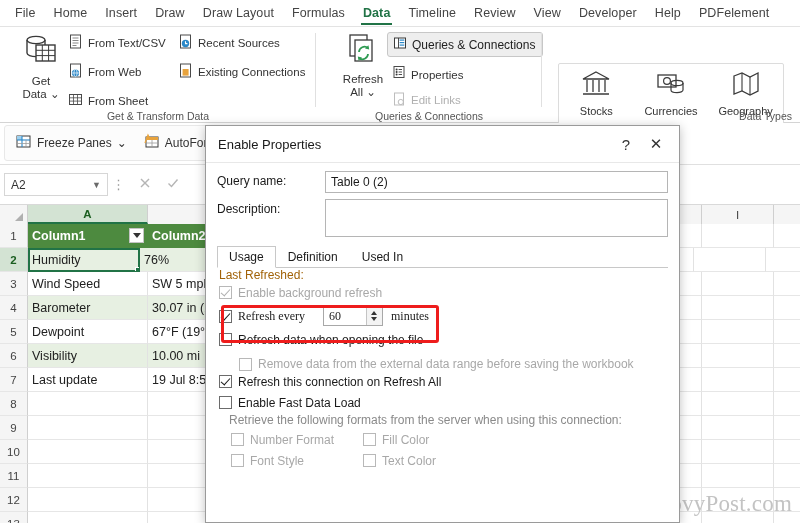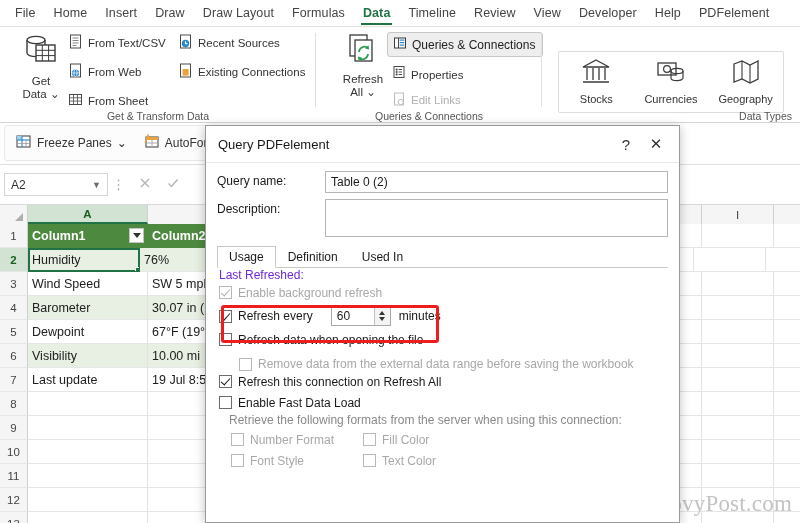--- a/index.html
+++ b/index.html
@@ -62,21 +62,21 @@
   .qc-btn {
     position: absolute; left: 387px; top: 33px;
     display: flex; align-items: center; gap: 5px;
     border: 1px solid #c7c7c7; border-radius: 3px;
     background: #eeeeee; padding: 3px 7px 3px 5px;
     font-size: 12px; color: #222; white-space: nowrap;
   }
 
   
   .dtbox {
-    position: absolute; left: 558px; top: 24px; width: 226px; height: 62px;
+    position: absolute; left: 558px; top: 36px; width: 226px; height: 62px;
     border: 1px solid #dcdcdc; border-radius: 2px; background: #fff;
     display: flex; align-items: flex-start; justify-content: space-around;
     padding-top: 5px;
   }
   .dtitem { display: flex; flex-direction: column; align-items: center; width: 70px; }
   .dtitem .lbl { font-size: 11px; color: #333; margin-top: 2px; }
 
   
   .toolbar2 {
     position: absolute; top: 123px; left: 0; width: 800px; height: 42px;
@@ -220,21 +220,21 @@
   .cb.checked::after {
     content: ""; position: absolute; left: 3px; top: 0px;
     width: 4px; height: 8px; border: solid #1a1a1a;
     border-width: 0 1.6px 1.6px 0; transform: rotate(42deg);
   }
   .cb.dim { border-color: #b8b8b8; }
   .cb.dim.checked::after { border-color: #b0b0b0; }
   .cb-lbl { font-size: 12px; color: #1a1a1a; white-space: nowrap; }
   .cb-lbl.dim { color: #a8a8a8; }
 
-  .static-lbl { font-size: 12px; color: #6d28d9; padding-left: 2px; }
+  .static-lbl { font-size: 12px; color: #a16207; padding-left: 2px; }
   .static-lbl.dim { color: #8a8a8a; padding-left: 12px; }
 
   .spin-wrap { display: flex; align-items: center; gap: 8px; margin-left: 12px; }
   .spin-box {
     display: flex; align-items: stretch; border: 1px solid #a8a8a8; background: #fff; height: 20px;
   }
   .spin-val { width: 42px; display:flex; align-items:center; padding-left: 5px; font-size: 12px; }
   .spin-arrows {
     width: 16px; border-left: 1px solid #c4c4c4; background: #f3f3f3;
     display: flex; flex-direction: column; align-items: center; justify-content: center; gap: 2px;
@@ -721,21 +721,21 @@
           <div class="cell plain" style="width:72px;"></div>
       </div>
 
     </div>
   </div>
 
   <div class="watermark">groovyPost.com</div>
 
   <div class="dialog">
     <div class="dlg-title">
-      <span class="t">Query PDFelement</span>
+      <span class="t">Enable Properties</span>
       <span class="spacer"></span>
       <span class="dlg-ctl">?</span>
       <span class="dlg-ctl">✕</span>
     </div>
 
     <div class="dlg-body">
       <div class="field-row">
         <span class="field-lbl">Query name:</span>
         <span class="field-inp">Table 0 (2)</span>
       </div>
@@ -751,21 +751,21 @@
       </div>
 
 
       <div class="static-lbl">Last Refreshed:</div>
 
       <div class="cbrow">
         <span class="cb dim checked"></span>
         <span class="cb-lbl dim">Enable background refresh</span>
       </div>
 
-      <div class="cbrow" style="height:26px;">
+      <div class="cbrow" style="height:26px;font-family:Liberation Serif, serif;">
         <span class="cb checked"></span>
         <span class="cb-lbl">Refresh every</span>
         <span class="spin-wrap">
           <span class="spin-box">
             <span class="spin-val">60</span>
             <span class="spin-arrows">
               <span class="up"></span>
               <span class="dn"></span>
             </span>
           </span>

